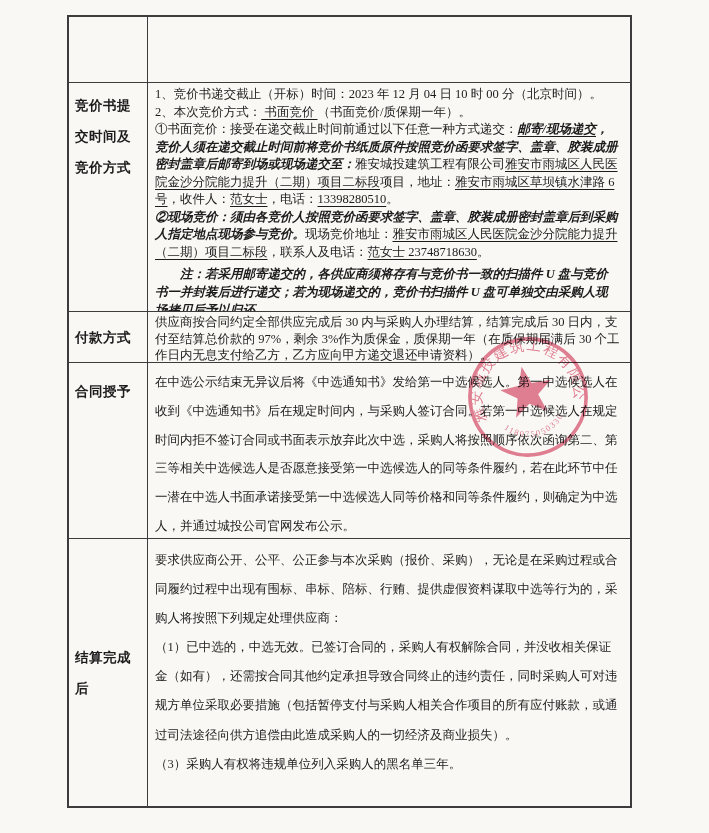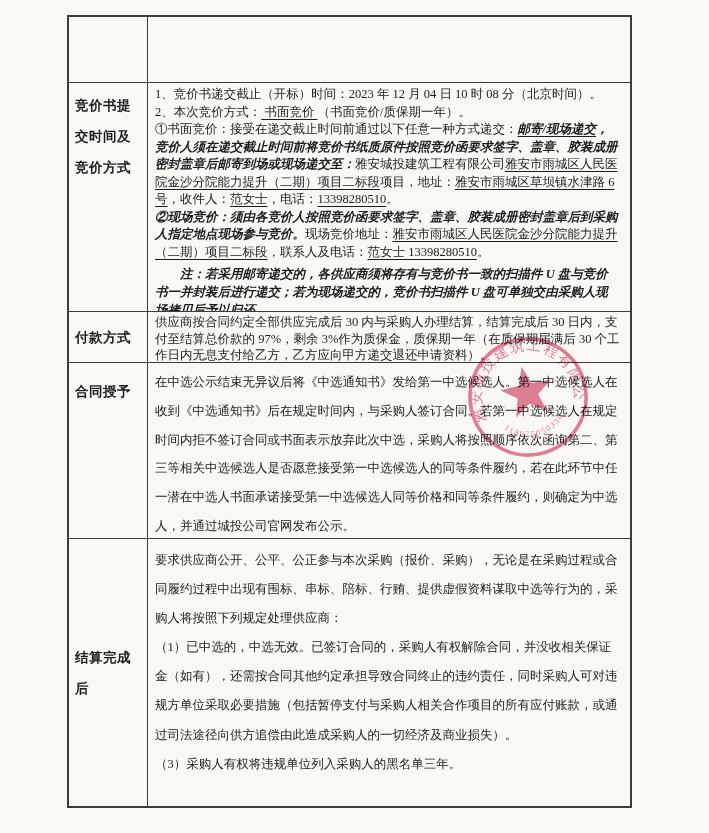--- a/index.html
+++ b/index.html
@@ -52,24 +52,24 @@
 <body>
 
 <div class="doc-table">
   <div class="row r1">
     <div class="c1"></div>
     <div class="c2"></div>
   </div>
   <div class="row r2">
     <div class="c1 lc-top">竞价书提交时间及竞价方式</div>
     <div class="c2 cc2">
-        <p><span>1、竞价书递交截止（开标）时间：2023 年 12 月 04 日 10 时 08 分（北京时间）。</span></p>
+        <p><span>1、竞价书递交截止（开标）时间：2023 年 12 月 04 日 10 时 00 分（北京时间）。</span></p>
         <p><span>2、本次竞价方式：</span><span class="s-u"> 书面竞价 </span><span>（书面竞价/质保期一年）。</span></p>
         <p><span>①书面竞价：接受在递交截止时间前通过以下任意一种方式递交：</span><span class="s-b s-u">邮寄/现场递交</span><span class="s-b">，竞价人须在递交截止时间前将竞价书纸质原件按照竞价函要求签字、盖章、胶装成册密封盖章后邮寄到场或现场递交至：</span><span>雅安城投建筑工程有限公司</span><span class="s-u">雅安市雨城区人民医院金沙分院能力提升（二期）项目二标段</span><span>项目，地址：</span><span class="s-u">雅安市雨城区草坝镇水津路 6 号</span><span>，收件人：</span><span class="s-u">范女士</span><span>，电话：</span><span class="s-u">13398280510</span><span>。</span></p>
-        <p><span class="s-b">②现场竞价：须由各竞价人按照竞价函要求签字、盖章、胶装成册密封盖章后到采购人指定地点现场参与竞价。</span><span>现场竞价地址：</span><span class="s-u">雅安市雨城区人民医院金沙分院能力提升（二期）项目二标段</span><span>，联系人及电话：</span><span class="s-u">范女士 13398280510</span><span>。</span></p>
+        <p><span class="s-b">②现场竞价：须由各竞价人按照竞价函要求签字、盖章、胶装成册密封盖章后到采购人指定地点现场参与竞价。</span><span>现场竞价地址：</span><span class="s-u">雅安市雨城区人民医院金沙分院能力提升（二期）项目二标段</span><span>，联系人及电话：</span><span class="s-u">范女士 23748718630</span><span>。</span></p>
         <p class="indent gap"><span class="s-b">注：若采用邮寄递交的，各供应商须将存有与竞价书一致的扫描件 U 盘与竞价书一并封装后进行递交；若为现场递交的，竞价书扫描件 U 盘可单独交由采购人现场拷贝后予以归还。</span></p>
       </div>
   </div>
   <div class="row r3">
     <div class="c1 lc-center">付款方式</div>
     <div class="c2 cc3">
         <p><span>供应商按合同约定全部供应完成后 30 内与采购人办理结算，结算完成后 30 日内，支付至结算总价款的 97%，剩余 3%作为质保金，质保期一年（在质保期届满后 30 个工作日内无息支付给乙方，乙方应向甲方递交退还申请资料）。</span></p>
       </div>
   </div>
   <div class="row r4">

